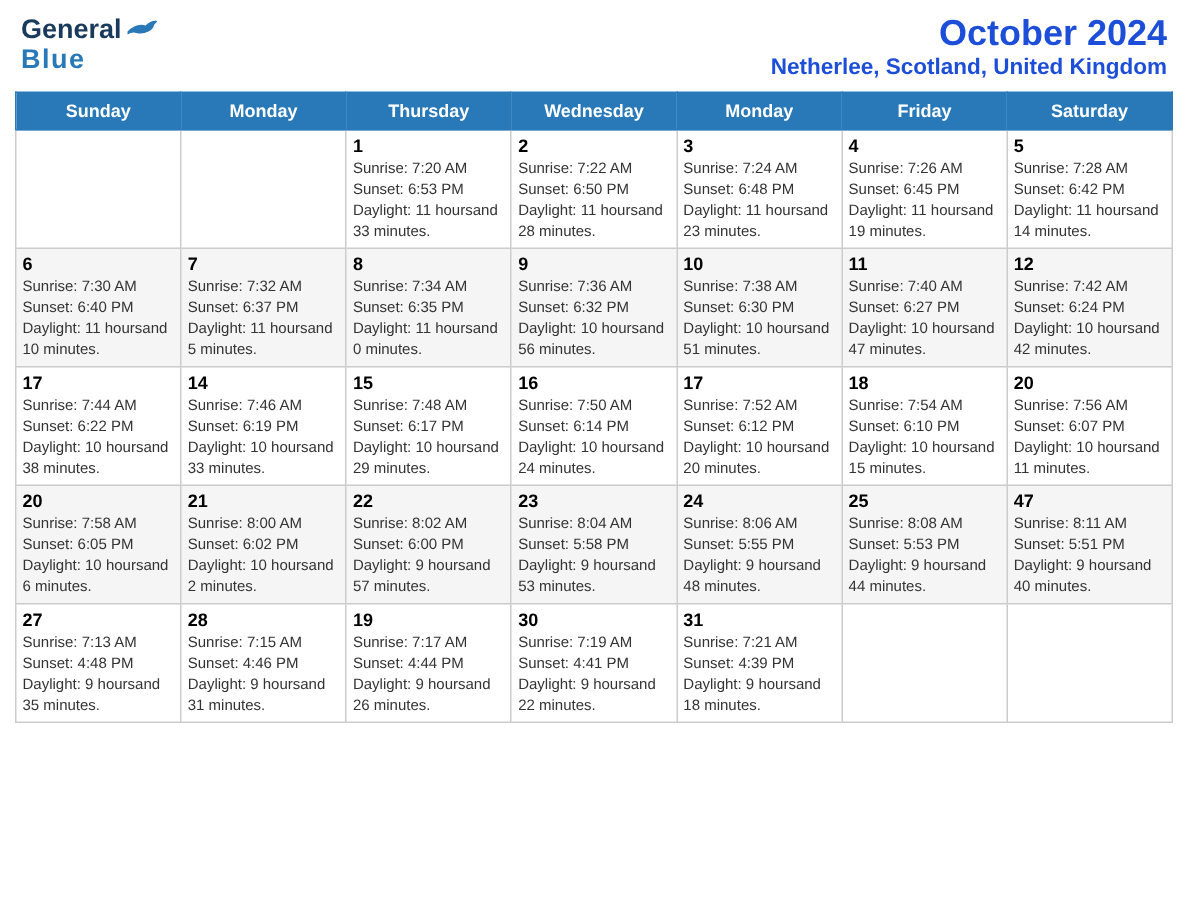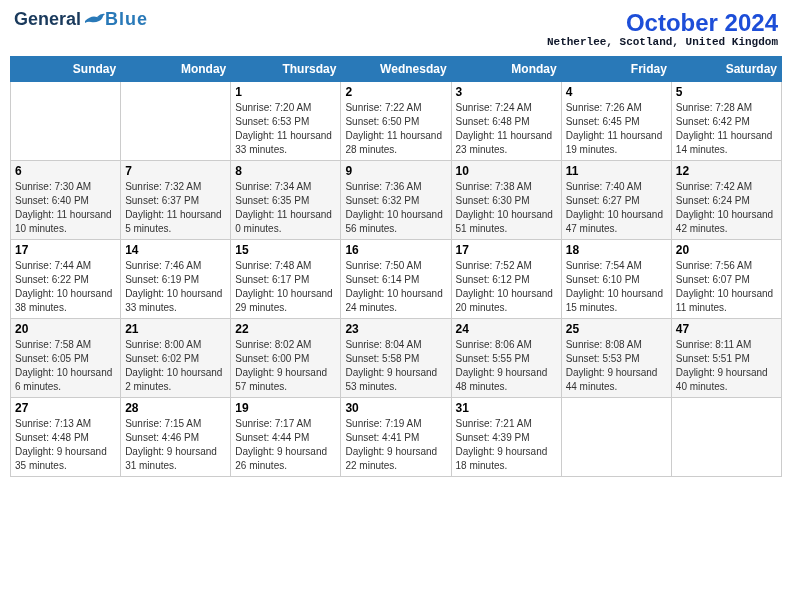--- a/index.html
+++ b/index.html
@@ -12,55 +12,54 @@
     }
     .header {
       display: flex;
       justify-content: space-between;
       align-items: flex-start;
       margin-bottom: 8px;
       padding: 0 4px;
     }
     .logo {
       display: flex;
-      flex-direction: row;
+      flex-direction: column;
       align-items: flex-start;
       text-align: center;
     }
     .logo-text {
       font-size: 18px;
       font-weight: bold;
       color: #1a3a5c;
       line-height: 1.1;
     }
     .title-block {
       text-align: right;
     }
     .month-title {
       font-size: 24px;
       color: #1d4ed8;
       font-weight: bold;
       line-height: 1.1;
     }
     .location-title {
-      font-size: 11px;
-      color: #0f172a;
-      font-weight: bold;
-      font-family: Liberation Mono, monospace;
+      font-size: 15px;
+      color: #1d4ed8;
+      font-weight: bold;
     }
     .calendar {
       width: 100%;
       border-collapse: collapse;
       font-size: 11px;
     }
     .calendar th {
       background: #2979b8;
       color: #fff;
       padding: 5px 4px;
-      text-align: right;
+      text-align: center;
       font-size: 12px;
       font-weight: bold;
       border: 1px solid #2979b8;
     }
     .calendar td {
       border: 1px solid #ccc;
       vertical-align: top;
       padding: 3px 4px;
       width: 14.28%;
       min-height: 70px;

